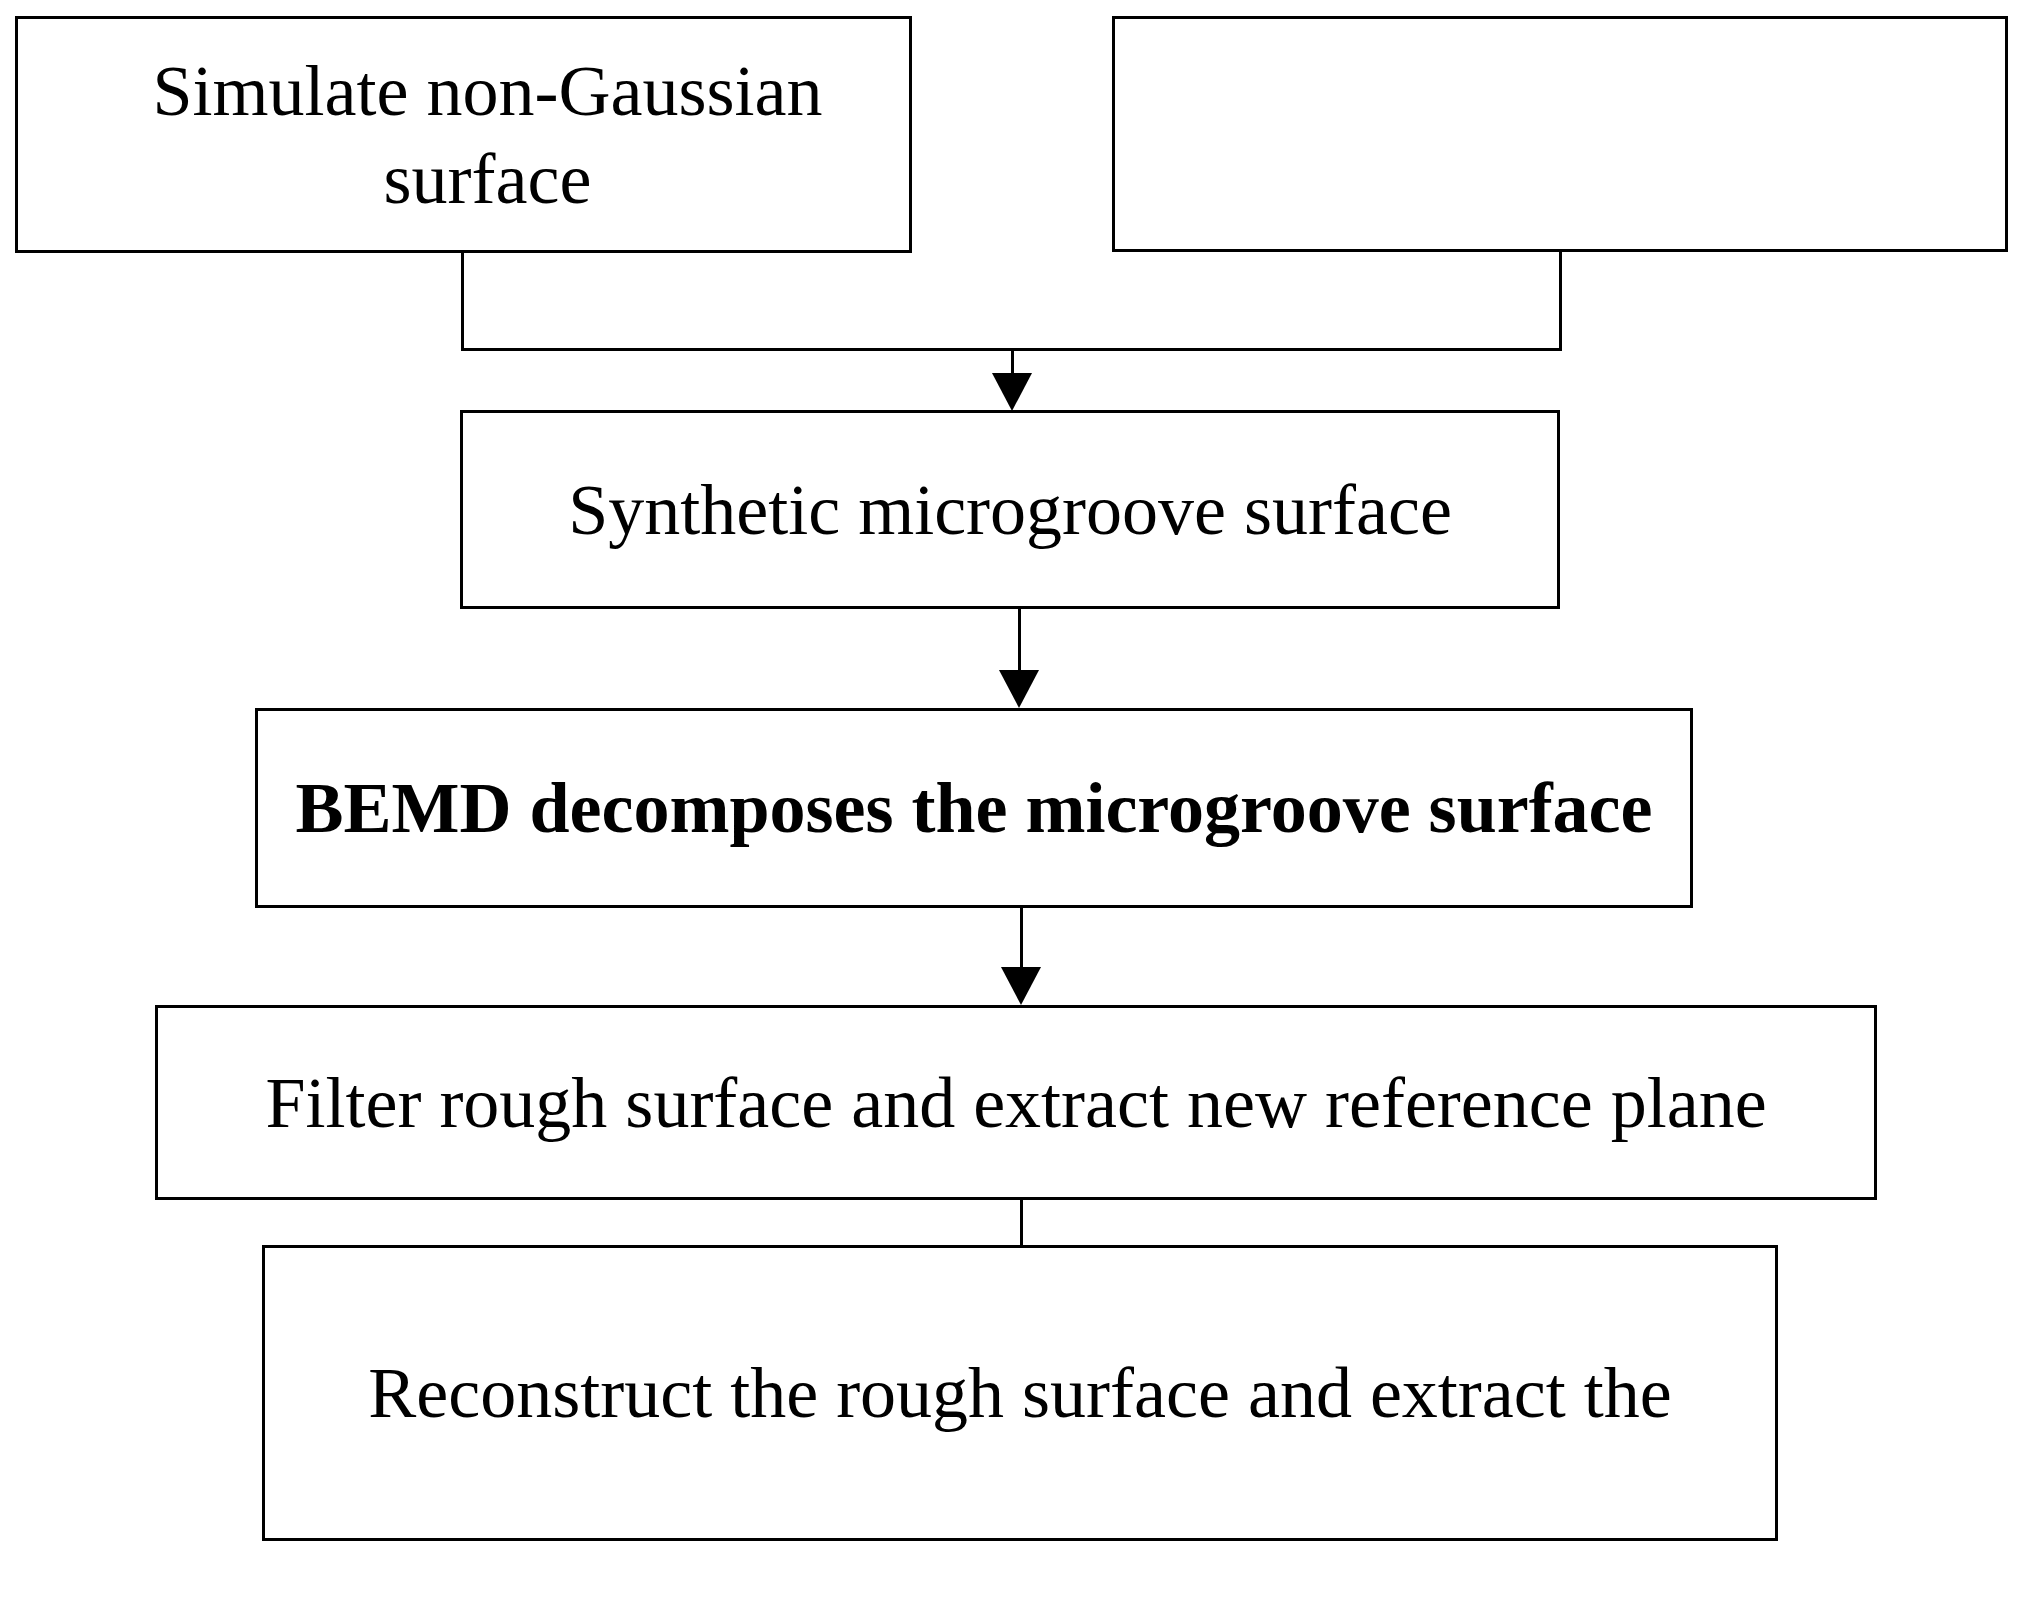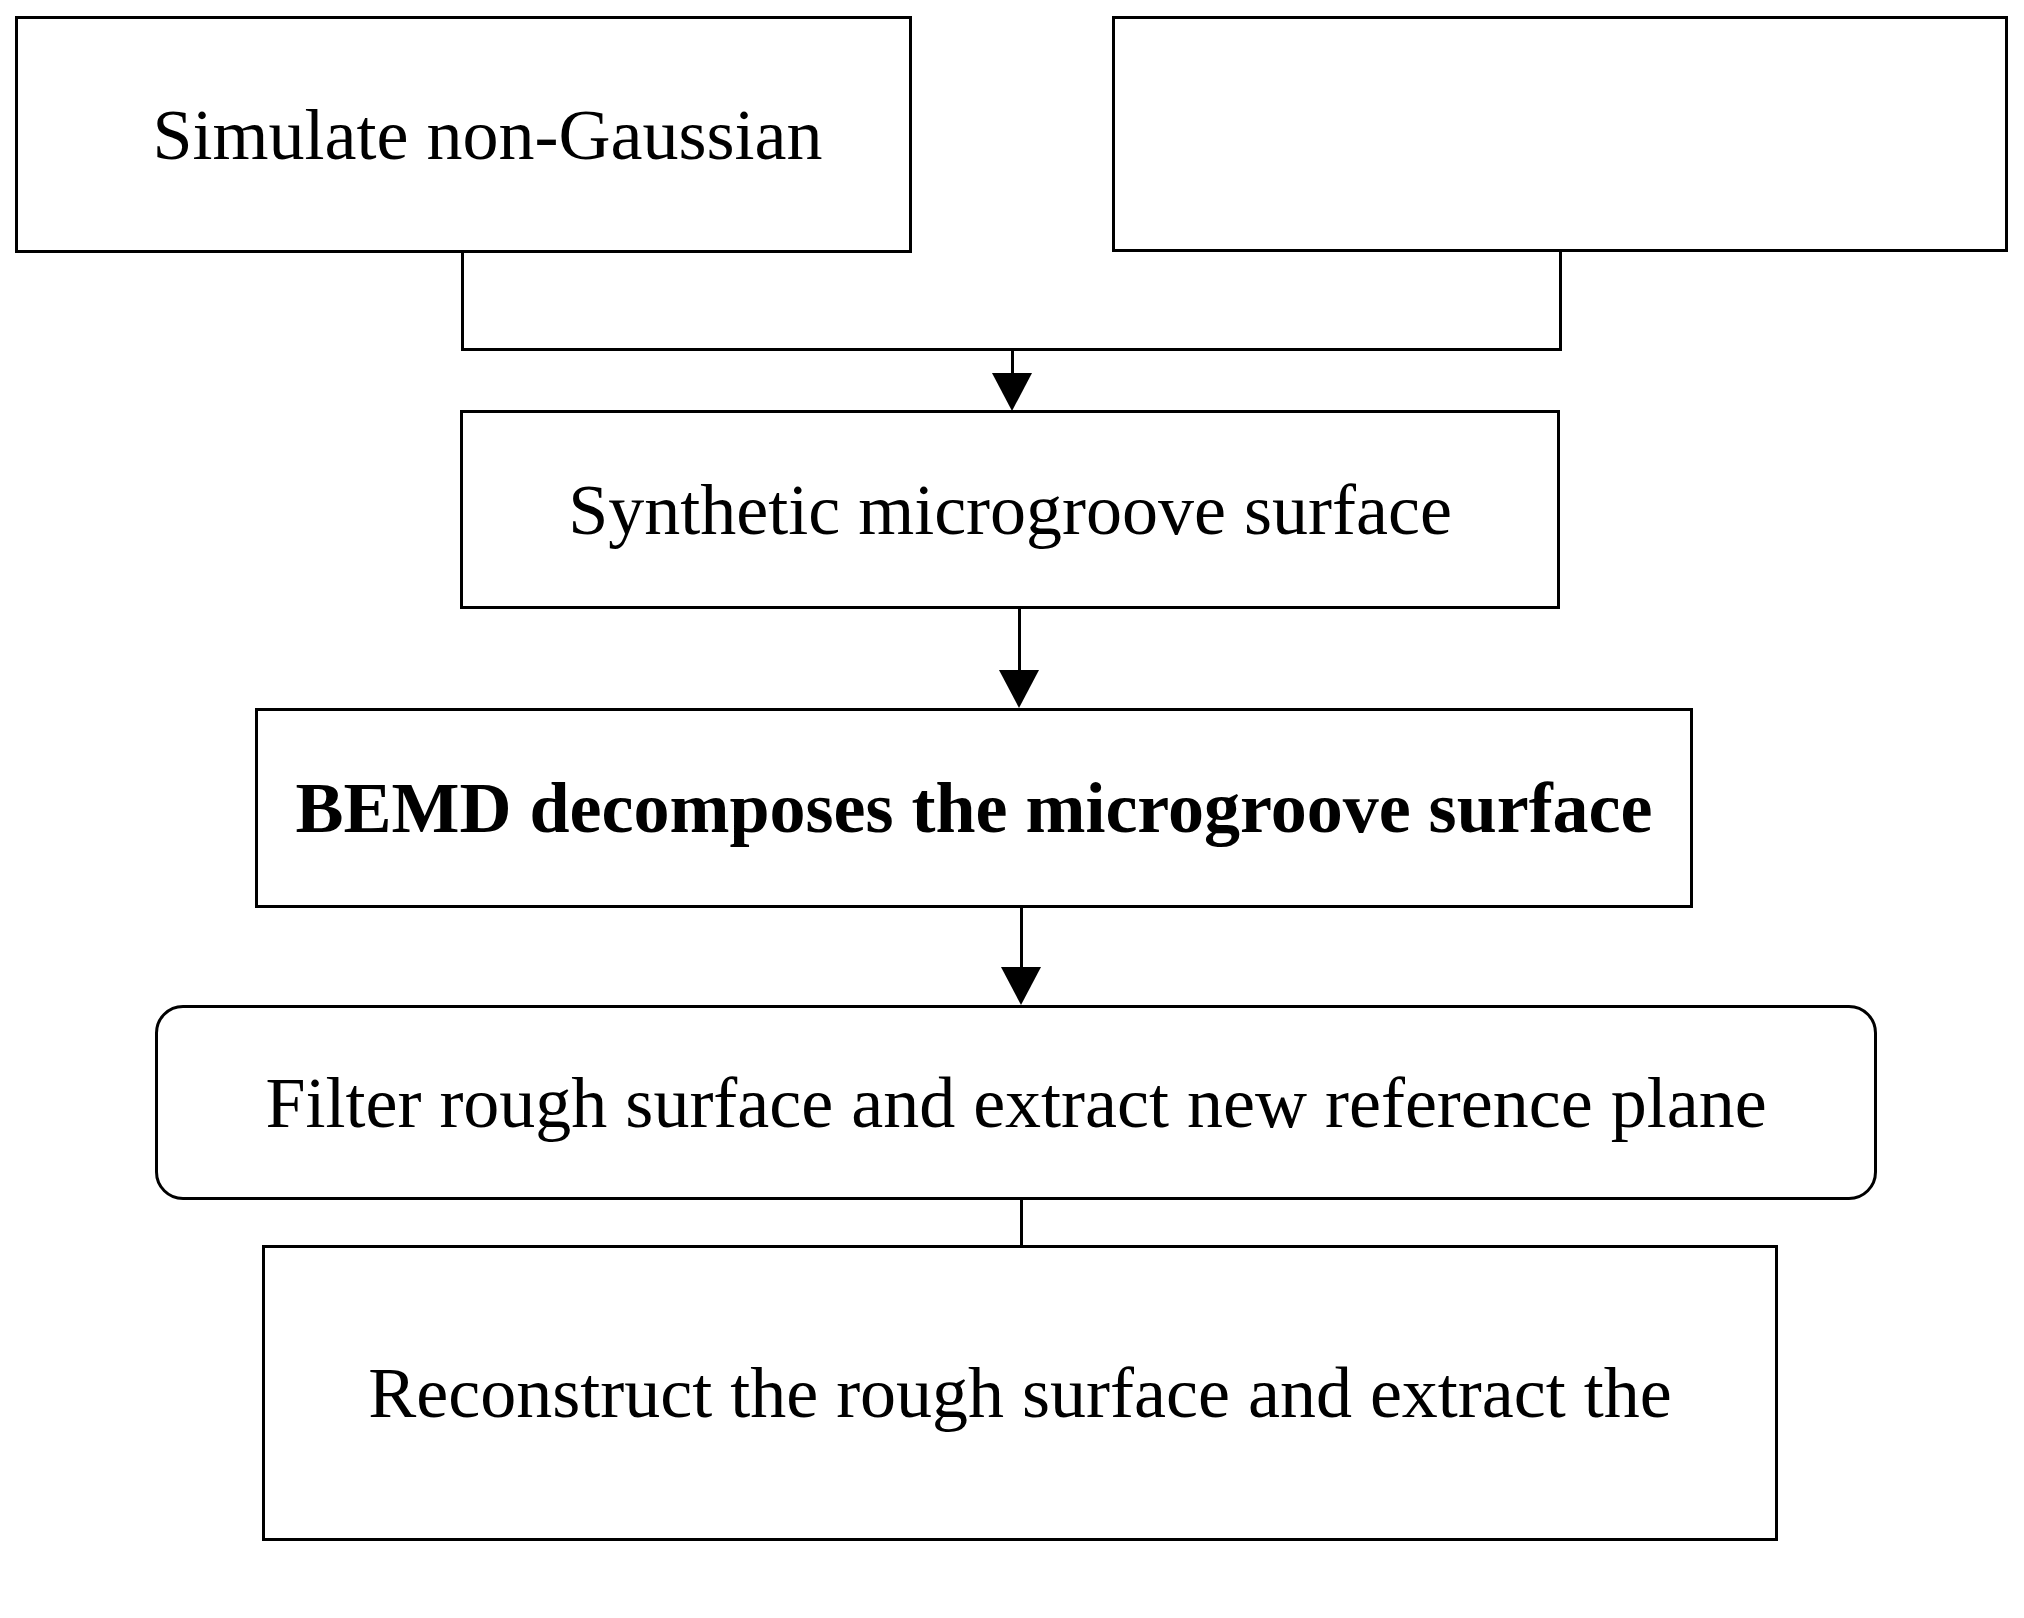--- a/index.html
+++ b/index.html
@@ -28,21 +28,21 @@
     font-size: 72px;
     line-height: 88px;
     color: #000000;
     white-space: nowrap;
   }
   
   .box1 { left: 15px;   top: 16px;   width: 897px;  height: 237px; padding-left: 48px; }
   .box2 { left: 1112px; top: 16px;   width: 896px;  height: 236px; }
   .box3 { left: 460px;  top: 410px;  width: 1100px; height: 199px; }
   .box4 { left: 255px;  top: 708px;  width: 1438px; height: 200px; font-weight: bold; }
-  .box5 { left: 155px;  top: 1005px; width: 1722px; height: 195px; border-radius: 28px; }
+  .box5 { left: 155px;  top: 1005px; width: 1722px; height: 195px; }
   .box6 { left: 262px;  top: 1245px; width: 1516px; height: 296px; line-height: 100px; }
 
   .cline {
     position: absolute;
     background: #000000;
   }
   .stub-left  { left: 461px;  top: 253px; width: 3px;    height: 98px; }
   .stub-right { left: 1559px; top: 252px; width: 3px;    height: 99px; }
   .hline      { left: 461px;  top: 348px; width: 1101px; height: 3px;  }
   .aline1     { left: 1011px; top: 351px; width: 3px;    height: 24px; }
@@ -63,20 +63,21 @@
   .ahead3 { left: 1001px; top: 967px;  }
   .ahead4 { left: 1001px; top: 1263px; }
 </style>
 </head>
 <body>
 
 <div class="canvas">
 
   <div class="box box1">
     <div class="line">Simulate non-Gaussian</div>
+    <div class="line">surface</div>
   </div>
 
   <div class="box box2">
   </div>
 
   <div class="cline stub-left"></div>
   <div class="cline stub-right"></div>
   <div class="cline hline"></div>
   <div class="cline aline1"></div>
   <div class="ahead ahead1"></div>

